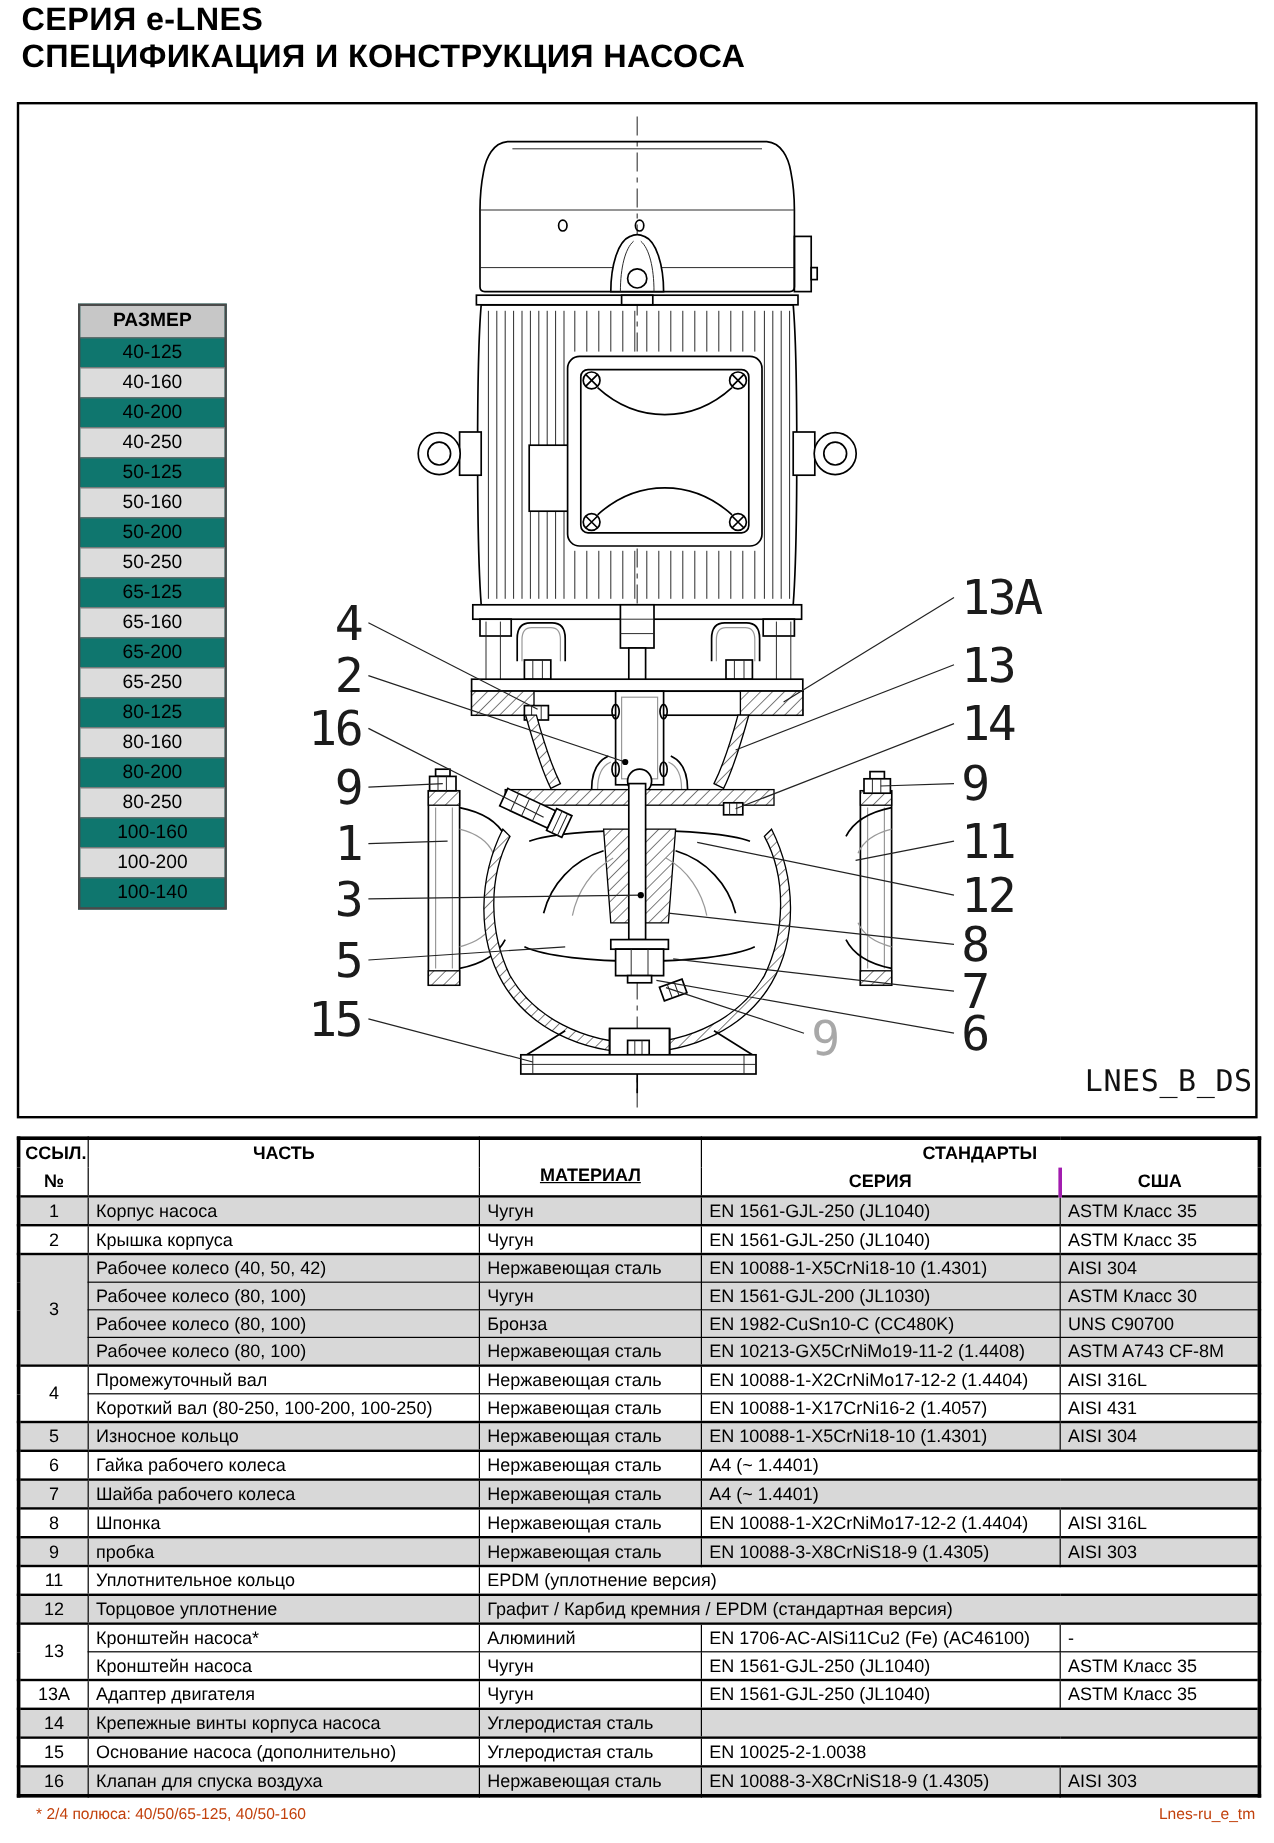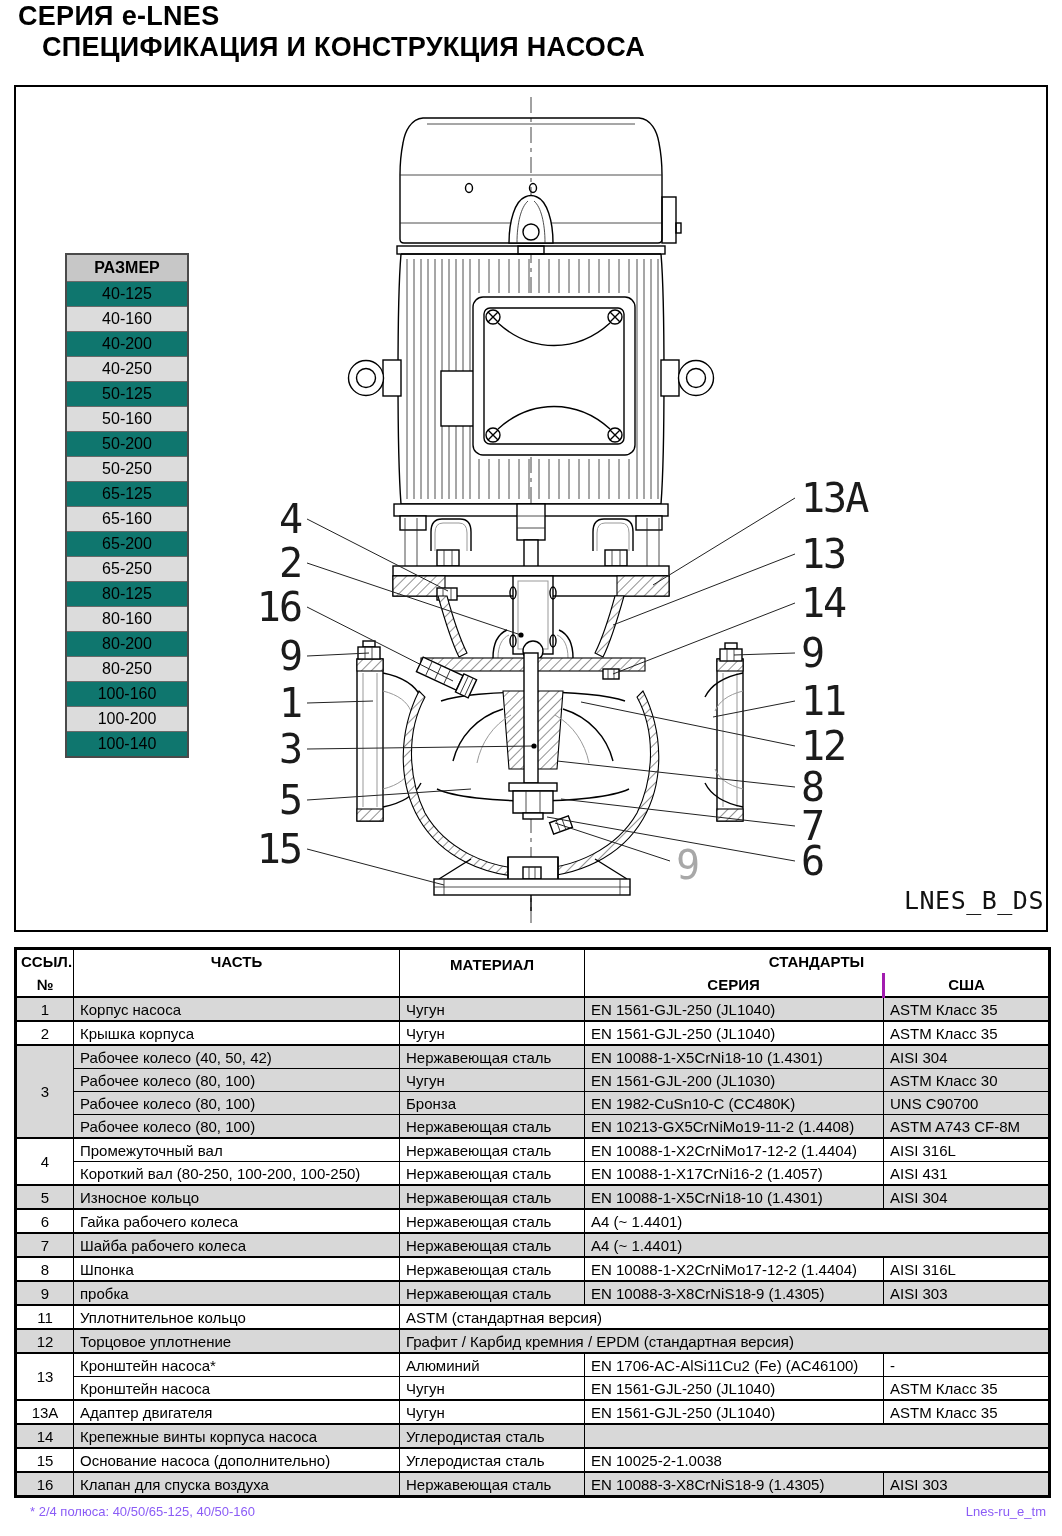--- a/index.html
+++ b/index.html
@@ -1,19 +1,19 @@
 <!DOCTYPE html>
 <html><head>
 <meta charset="utf-8">
 <style>
   html,body{margin:0;padding:0;}
   body{width:1062px;height:1536px;position:relative;background:#fff;overflow:hidden;
        font-family:"Liberation Sans",sans-serif;color:#000;}
   .title{position:absolute;left:18px;font-weight:bold;font-size:27px;letter-spacing:.3px;white-space:nowrap;}
-  #title1{top:1px;} #title2{top:32px;margin-left:24px;}
+  #title1{top:1px;} #title2{top:32px;}
   #diagram-box{position:absolute;left:14px;top:85px;width:1030px;height:843px;border:2px solid #000;background:#fff;}
   #diagram-svg{position:absolute;left:0;top:0;}
   
   #size-table{position:absolute;left:65px;top:253px;width:120px;border:2px solid #4a4a4a;background:#0f766e;}
   #size-table .cell{height:24px;line-height:24px;text-align:center;font-size:16px;border-top:1px solid #6a6a6a;}
   #size-table .cell:first-child{border-top:none;}
   #size-table .hdr{font-weight:bold;background:#c7c7c7;height:26px;line-height:26px;}
   #size-table .alt{background:#dcdcdc;}
   
   #parts-table{position:absolute;left:14px;top:947px;width:1034px;border-collapse:collapse;table-layout:fixed;
@@ -22,21 +22,21 @@
       border-top:1px solid #000;border-bottom:1px solid #000;
       font-size:15px;height:22px;padding:0 6px;white-space:nowrap;overflow:hidden;}
   #parts-table th{font-weight:bold;text-align:center;height:23px;padding:0 4px;}
   #parts-table th.nb-b{border-bottom:none;}
   #parts-table th.nb-t{border-top:none;}
   #parts-table td.ref{text-align:center;padding:0 2px;}
   #parts-table tr.gs td{border-top:2.5px solid #000;}
   #parts-table tr.shaded td{background:#d8d8d8;}
   .refhdr div{line-height:23px;}
   
-  .footer{position:absolute;top:1504px;font-size:13px;color:#8b5cf6;white-space:nowrap;}
+  .footer{position:absolute;top:1504px;font-size:13px;color:#c2410c;white-space:nowrap;}
   #footnote{left:30px;}
   #doc-code{left:900px;width:146px;text-align:right;}
   
   .ln{stroke:#000;fill:none;stroke-width:1.4;}
   .thin{stroke:#222;stroke-width:.8;fill:none;}
   .gray{stroke:#999;stroke-width:1;fill:none;}
   .wf{fill:#fff;stroke:#000;stroke-width:1.4;}
   .hf{fill:url(#h);stroke:#000;stroke-width:1.1;}
   .leader{stroke:#222;stroke-width:1;fill:none;}
   .co{font-family:"DejaVu Sans Mono",monospace;font-size:40px;fill:#1b1b1b;letter-spacing:-2px;}
@@ -289,21 +289,21 @@
       <col style="width:299px">
       <col style="width:166px">
     </colgroup>
   <thead>
     <tr>
       <th rowspan="2" class="refhdr">
         <div>ССЫЛ.</div>
         <div>№</div>
       </th>
       <th rowspan="2" style="vertical-align:top;padding-top:3px;">ЧАСТЬ</th>
-      <th rowspan="2" style="vertical-align:top;padding-top:6px;">МАТЕРИАЛ</th>
+      <th rowspan="2" style="vertical-align:top;padding-top:21px;text-decoration:underline;">МАТЕРИАЛ</th>
       <th colspan="2" class="nb-b">СТАНДАРТЫ</th>
     </tr>
     <tr>
       <th class="nb-t" style="border-left:none;">СЕРИЯ</th>
       <th class="nb-t" style="border-left:3px solid #a21caf;">США</th>
     </tr>
   </thead>
   <tbody id="parts-tbody">
       <tr class="gs shaded">
         <td class="ref" rowspan="1">1</td>
@@ -386,21 +386,21 @@
       <tr class="gs shaded">
         <td class="ref" rowspan="1">9</td>
         <td class="part">пробка</td>
         <td class="material">Нержавеющая сталь</td>
         <td class="europe">EN 10088-3-X8CrNiS18-9 (1.4305)</td>
         <td class="usa">AISI 303</td>
       </tr>
       <tr class="gs">
         <td class="ref" rowspan="1">11</td>
         <td class="part">Уплотнительное кольцо</td>
-        <td class="material" colspan="3">ASTM (стандартная версия)</td>
+        <td class="material" colspan="3">EPDM (уплотнение версия)</td>
       </tr>
       <tr class="gs shaded">
         <td class="ref" rowspan="1">12</td>
         <td class="part">Торцовое уплотнение</td>
         <td class="material" colspan="3">Графит / Карбид кремния / EPDM (стандартная версия)</td>
       </tr>
       <tr class="gs">
         <td class="ref" rowspan="2">13</td>
         <td class="part">Кронштейн насоса*</td>
         <td class="material">Алюминий</td>

